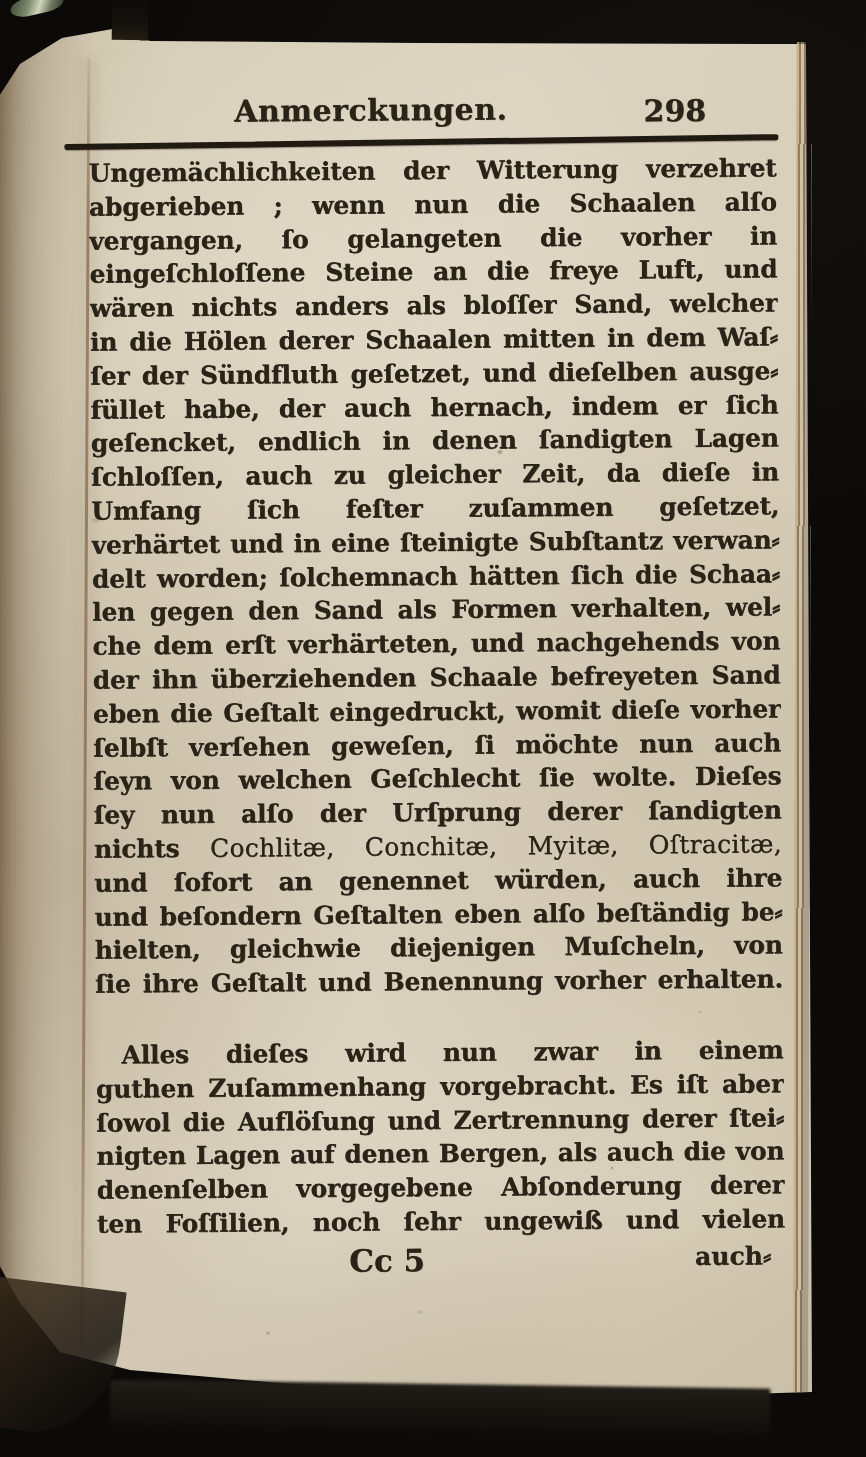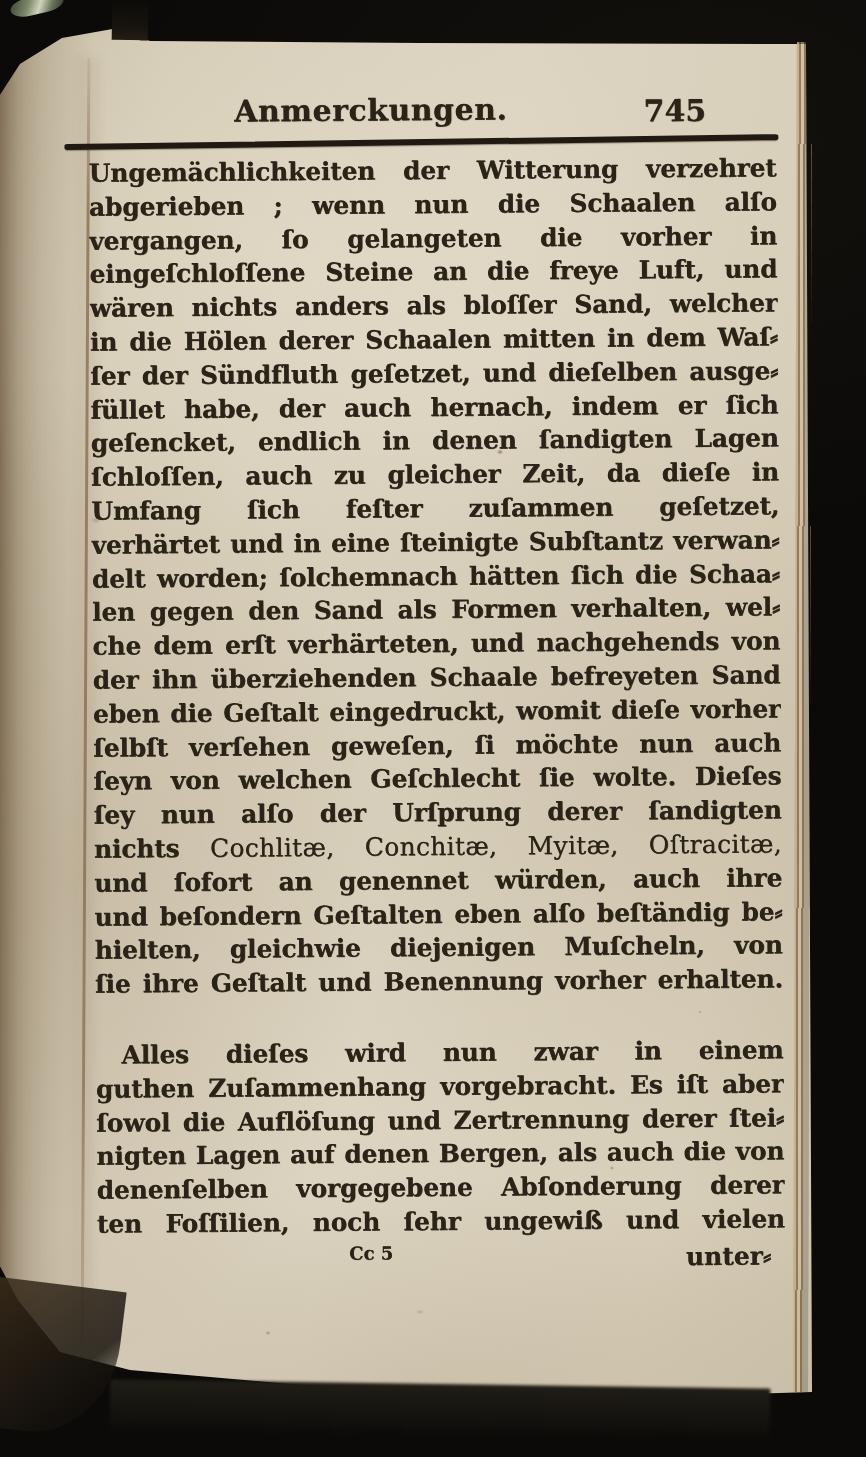--- a/index.html
+++ b/index.html
@@ -71,40 +71,40 @@
   .rule{height:6px;width:714px;margin:1px 0 9px -24px;background:#211a12;border-radius:3px/2px;
     transform:rotate(-.35deg);box-shadow:0 2px 1px -1px rgba(33,26,16,.35);}
   .bodyline{height:33.8px;line-height:33.8px;font-size:25px;font-weight:bold;
     text-align:justify;text-align-last:justify;overflow:hidden;letter-spacing:-.2px;word-spacing:1px;
     text-shadow:.4px .4px .6px rgba(40,30,18,.75);}
   .antiqua{font-weight:normal;letter-spacing:.3px;}
   .para2{margin-top:37px;}
   .para2 .bodyline:first-child{text-indent:26px;}
   .sig-row{position:relative;height:36px;margin-top:3px;font-size:25px;font-weight:bold;
     text-shadow:.4px .4px .6px rgba(40,30,18,.75);}
-  .sig{position:absolute;left:252px;top:0;font-size:18px;}
+  .sig{position:absolute;left:252px;top:0;font-size:31px;}
   .catch{position:absolute;right:14px;top:2px;}
 </style>
 </head>
 <body>
 
 <div class="stage">
 
   <div class="page">
     <div class="layer mottle"></div>
     <div class="layer gutter-shade"></div>
     <div class="crease-line"></div>
     <div class="layer blemishes"></div>
     <div class="top-edge-line"></div>
     <div class="curl"></div>
 
     <div class="textblock">
       <div class="header-row">
         <span class="title">Anmerckungen.</span>
-        <span class="pnum">745</span>
+        <span class="pnum">298</span>
       </div>
       <div class="rule"></div>
       <div class="para">
           <div class="bodyline">Ungemächlichkeiten der Witterung verzehret und</div>
           <div class="bodyline">abgerieben ; wenn nun die Schaalen alſo</div>
           <div class="bodyline">vergangen, ſo gelangeten die vorher in denenſelben</div>
           <div class="bodyline">eingeſchloſſene Steine an die freye Luft, und dieſe</div>
           <div class="bodyline">wären nichts anders als bloſſer Sand, welcher ſich</div>
           <div class="bodyline">in die Hölen derer Schaalen mitten in dem Waſ⸗</div>
           <div class="bodyline">ſer der Sündfluth geſetzet, und dieſelben ausge⸗</div>
@@ -130,21 +130,21 @@
       <div class="para para2">
           <div class="bodyline">Alles dieſes wird nun zwar in einem vollkommen</div>
           <div class="bodyline">guthen Zuſammenhang vorgebracht. Es iſt aber</div>
           <div class="bodyline">ſowol die Auflöſung und Zertrennung derer ſtei⸗</div>
           <div class="bodyline">nigten Lagen auf denen Bergen, als auch die von</div>
           <div class="bodyline">denenſelben vorgegebene Abſonderung derer figurir⸗</div>
           <div class="bodyline">ten Foſſilien, noch ſehr ungewiß und vielen Zweifel</div>
         </div>
       <div class="sig-row">
         <span class="sig">Cc 5</span>
-        <span class="catch">unter⸗</span>
+        <span class="catch">auch⸗</span>
       </div>
     </div>
   </div>
 
   <div class="strap"></div>
   <div class="clasp"></div>
   <div class="stack-lines"></div>
   <div class="bottom-wedge"></div>
   <div class="bottom-left-curl"></div>
 </div>

